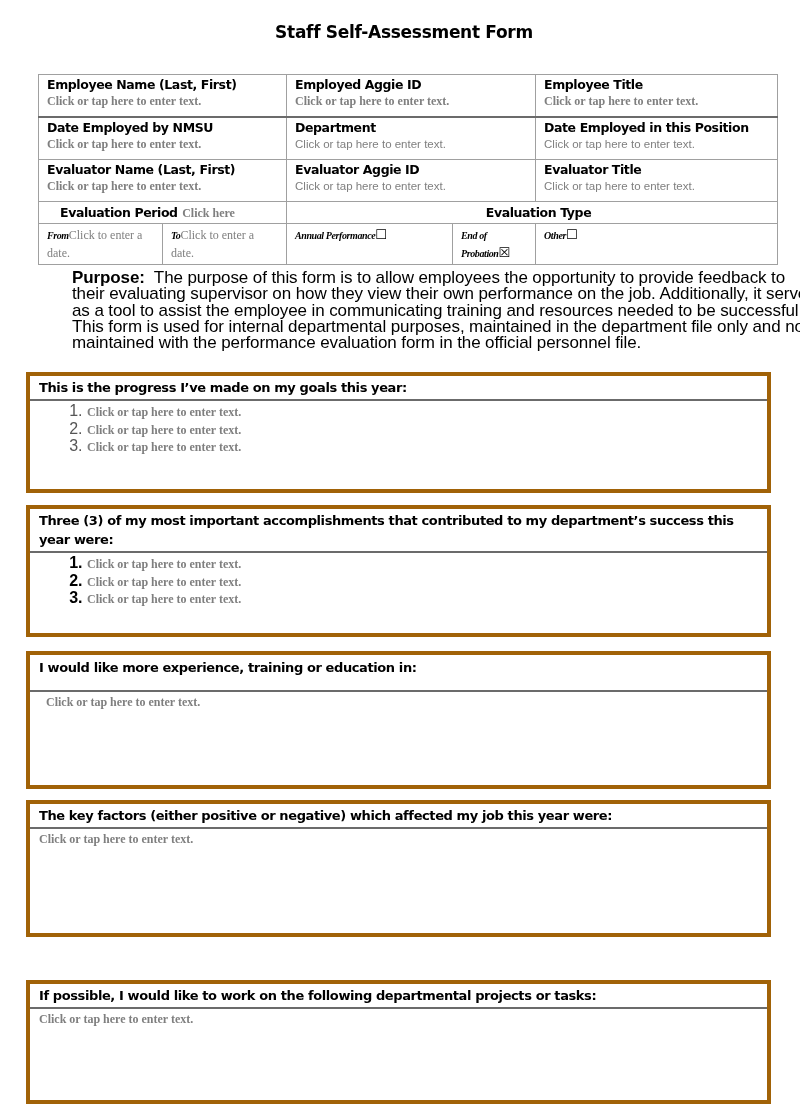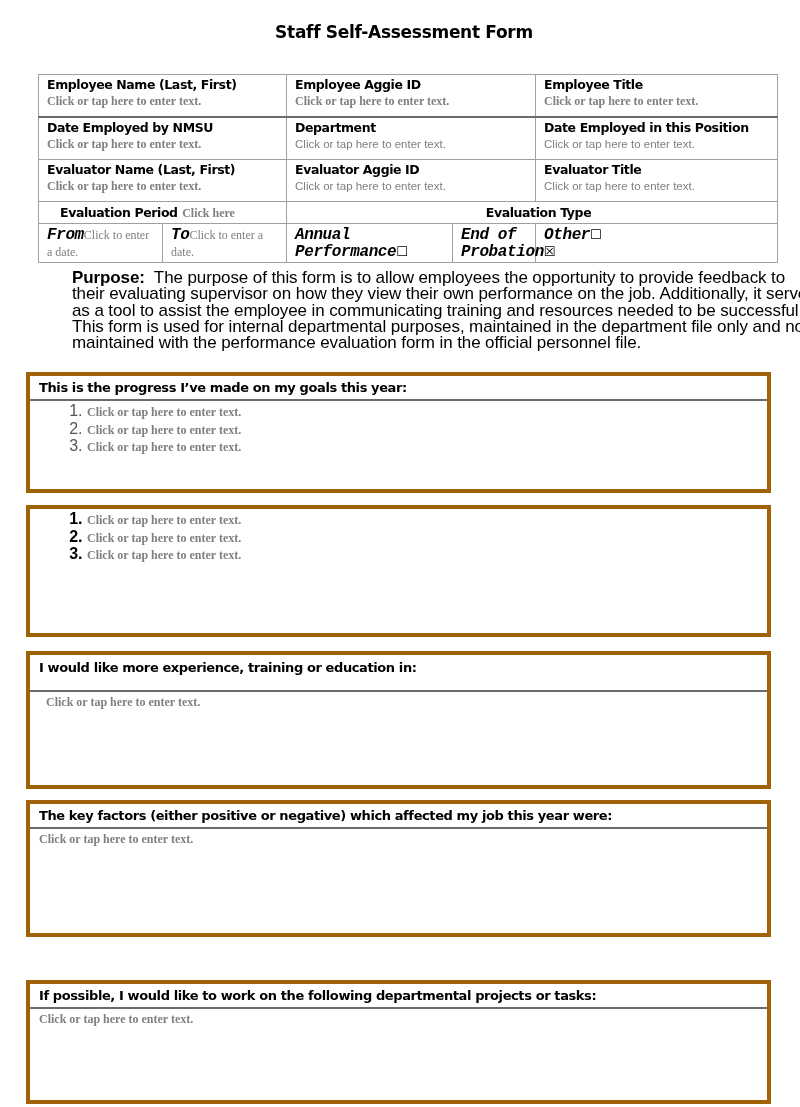--- a/index.html
+++ b/index.html
@@ -11,21 +11,21 @@
   .lbl { font-family: "DejaVu Sans", sans-serif; font-size: 12.5px; font-weight: bold; letter-spacing: -0.4px; }
 
   
   .htable { position: absolute; left: 38px; top: 74px; width: 739px; border-collapse: collapse; table-layout: fixed; }
   .htable td { border: 1px solid #a0a0a0; padding: 2px 8px 2px 8px; vertical-align: top; line-height: 16px; }
   .htable tr.r1 td { height: 37px; }
   .htable tr.r2 td { height: 37px; border-top: 2px solid #6b6b6b; }
   .htable tr.r3 td { height: 37px; padding-left: 8px; }
   .htable tr.r4 td { height: 15px; padding-left: 21px; }
   .htable tr.r5 td { height: 29px; }
-  .it { font-family: Liberation Mono, monospace; font-style: italic; font-weight: bold; font-size: 16px; letter-spacing: -0.4px; }
+  .it { font-family: Liberation Serif, serif; font-style: italic; font-weight: bold; font-size: 10px; letter-spacing: -0.4px; }
   .box { font-family: "DejaVu Sans", sans-serif; font-size: 13px; font-weight: normal; font-style: normal; }
 
   .purpose { position: absolute; left: 27px; top: 270px; width: 745px; font-family: "Liberation Sans", sans-serif; font-size: 17px; line-height: 16.3px; letter-spacing: -0.1px; margin-left: 45px; }
   .purpose b { font-weight: bold; }
 
   .section { position: absolute; left: 26px; width: 737px; border: 4px solid #a16207; margin-top: 20px; }
   .section .head { padding: 2px 9px 2px 9px; border-bottom: 2px solid #6b6b6b; font-family: "DejaVu Sans", sans-serif; font-weight: bold; font-size: 13px; letter-spacing: -0.4px; line-height: 19px; }
   .section .body { padding: 2px 9px; }
   .section ol { margin: 0; padding-left: 48px; }
   .section ol li { line-height: 16.5px; color: #555; }
@@ -46,21 +46,21 @@
       <col style="width:83px">
       <col style="width:242px">
   </colgroup>
   <tbody>
       <tr class="r1">
     <td colspan="2">
       <div class="lbl">Employee Name (Last, First)</div>
       <div class="ph-serif">Click or tap here to enter text.</div>
     </td>
     <td colspan="3">
-      <div class="lbl">Employee Aggie ID</div>
+      <div class="lbl">Employed Aggie ID</div>
       <div class="ph-serif">Click or tap here to enter text.</div>
     </td>
     <td>
       <div class="lbl">Employee Title</div>
       <div class="ph-serif">Click or tap here to enter text.</div>
     </td>
   </tr>
   <tr class="r2">
     <td colspan="2">
       <div class="lbl">Date Employed by NMSU</div>
@@ -128,20 +128,21 @@
   <div class="body">
     <ol>
       <li><span class="ph-serif">Click or tap here to enter text.</span></li>
       <li><span class="ph-serif">Click or tap here to enter text.</span></li>
       <li><span class="ph-serif">Click or tap here to enter text.</span></li>
     </ol>
   </div>
 </div>
 
 <div class="section" style="top:485px; height:124px;">
+  <div class="head">Three (3) of my most important accomplishments that contributed to my department’s success this year were:</div>
   <div class="body">
     <ol class="bold-num">
       <li><span class="ph-serif">Click or tap here to enter text.</span></li>
       <li><span class="ph-serif">Click or tap here to enter text.</span></li>
       <li><span class="ph-serif">Click or tap here to enter text.</span></li>
     </ol>
   </div>
 </div>
 
 <div class="section" style="top:631px; height:130px;">

